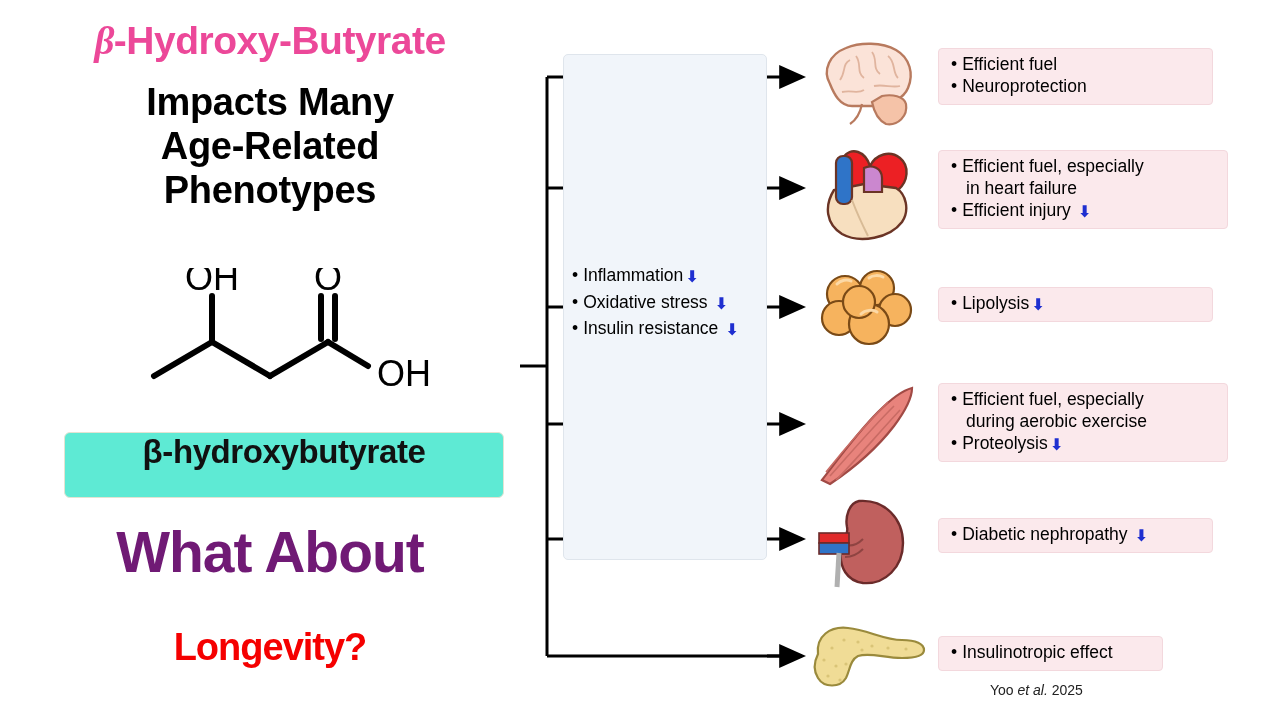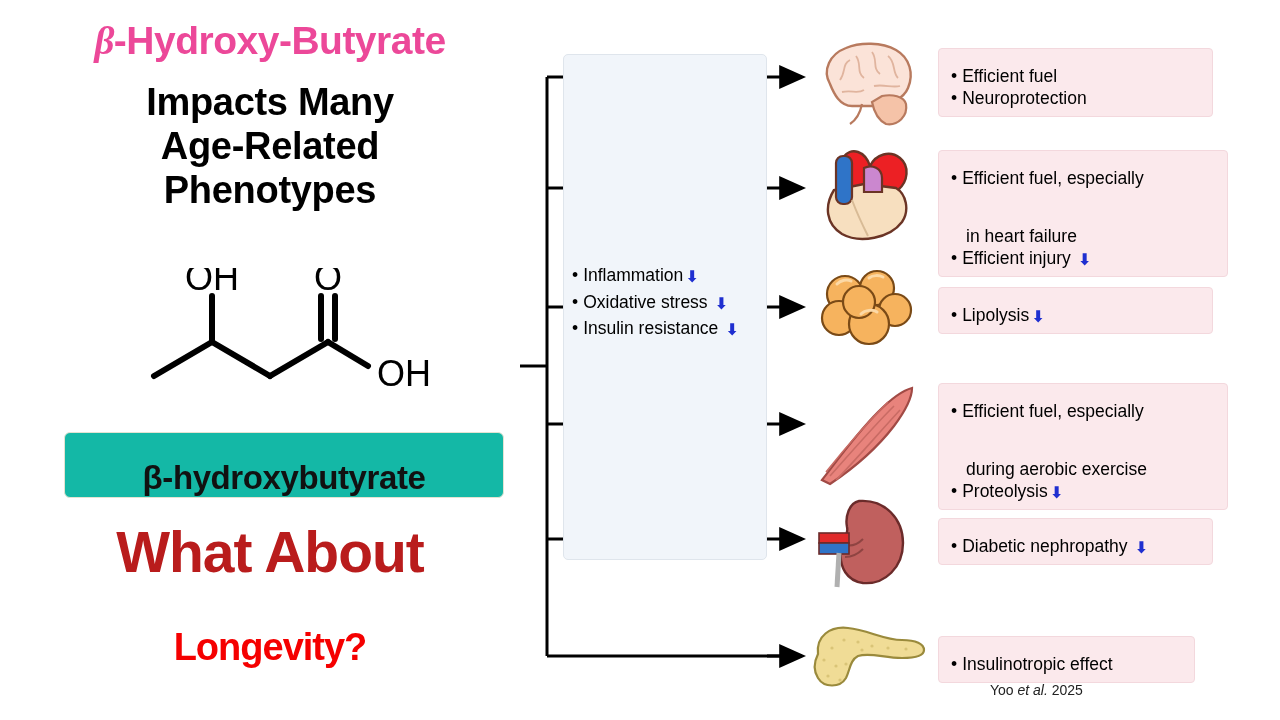--- a/index.html
+++ b/index.html
@@ -30,33 +30,33 @@
     text-align:center;
     font-size:38px;font-weight:bold;color:#000;
     line-height:1.16;
     letter-spacing:-0.3px;
   }
   #chemwrap{position:absolute;left:140px;top:268px;width:300px;height:150px;}
 
   
   .nameplate{
     position:absolute;left:64px;top:432px;width:440px;height:66px;
-    background:#14b8a6;
+    background:#5eead4;
     border:1px solid #e3e3d2;
     border-radius:6px;
     box-sizing:border-box;
-    display:flex;align-items:flex-end;justify-content:center;
+    display:flex;align-items:flex-start;justify-content:center;
   }
   .nameplate span{
     font-size:33px;font-weight:bold;color:#111;letter-spacing:-0.4px;
   }
 
   .bigq{
     position:absolute;left:0;top:524px;width:540px;
-    text-align:center;font-size:57px;font-weight:bold;color:#b91c1c;
+    text-align:center;font-size:57px;font-weight:bold;color:#701a75;
     letter-spacing:-1px;line-height:1.0;
   }
   .bigq2{
     position:absolute;left:0;top:628px;width:540px;
     text-align:center;font-size:38px;font-weight:bold;color:#f50000;
     letter-spacing:-1px;line-height:1.0;
   }
 
   
   #diagram{position:absolute;left:520px;top:0;width:760px;height:720px;}
@@ -84,27 +84,27 @@
   .organ{
     position:absolute;
     width:110px;height:92px;
   }
   .label{
     position:absolute;
     background:#fbe9ec;
     border:1px solid #f3d8dd;
     border-radius:4px;
     box-sizing:border-box;
-    padding:16px 10px 7px 12px;
+    padding:4px 10px 7px 12px;
   }
   .label .li{
     font-size:17.5px;color:#000;line-height:1.26;white-space:nowrap;
   }
   .label .li .dot{margin-right:5px;}
-  .label .li .cont{padding-left:15px;display:block;margin-top:36px;}
+  .label .li .cont{padding-left:15px;display:block;}
 
   .credit{
     position:absolute;left:470px;top:682px;
     font-size:14px;color:#222;white-space:nowrap;
     font-family:"Liberation Sans","DejaVu Sans",sans-serif;
   }
   .credit i{font-style:italic;}
 
   svg.lines{position:absolute;left:0;top:0;width:760px;height:720px;pointer-events:none;}
 </style>
@@ -296,21 +296,21 @@
             <circle cx="96" cy="31" r="1.6"></circle>
           <circle cx="26" cy="48" r="1.6"></circle>
             <circle cx="18" cy="58" r="1.6"></circle>
           <circle cx="36" cy="46" r="1.6"></circle>
             <circle cx="14" cy="42" r="1.6"></circle>
           <circle cx="30" cy="62" r="1.6"></circle>
             <circle cx="52" cy="32" r="1.6"></circle>
         </g>
       </svg>
     </div>
-    <div class="label" style="left:418px;top:636px;width:257px;">
+    <div class="label" style="left:418px;top:636px;width:225px;">
       <div class="li"><span class="dot">•</span><span>Insulinotropic effect</span></div>
     </div>
 
     <div class="credit">
       <span>Yoo </span><i>et al.</i><span> 2025</span>
     </div>
 
   </div>
 </div>
 

